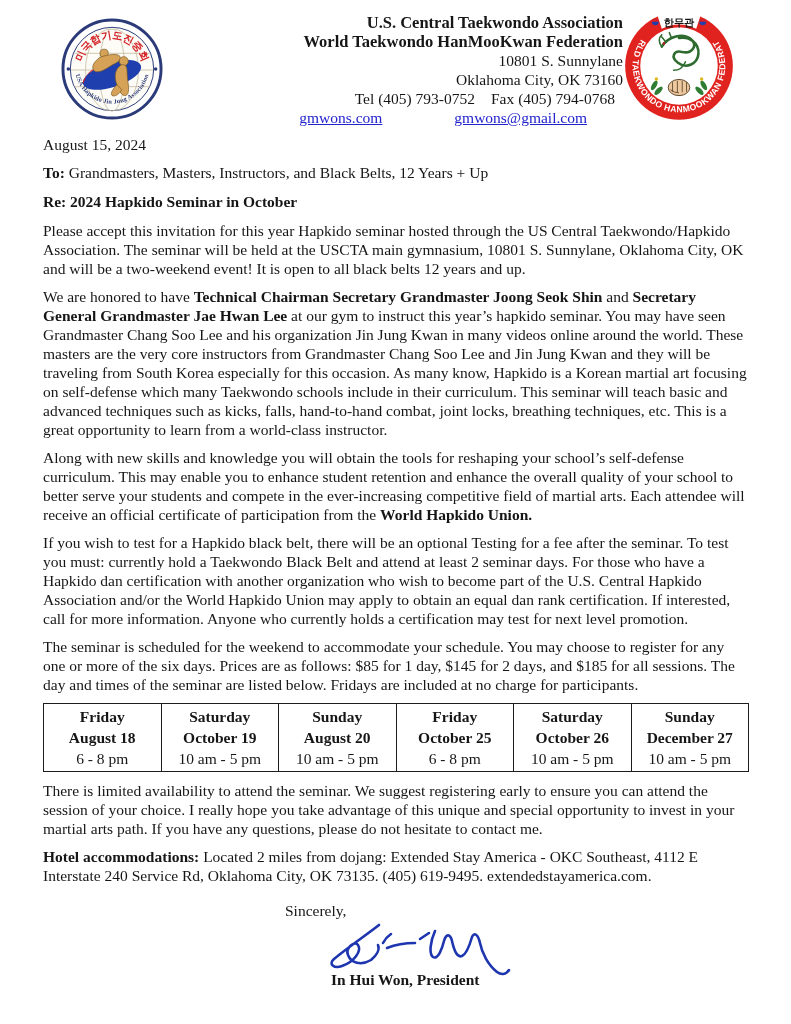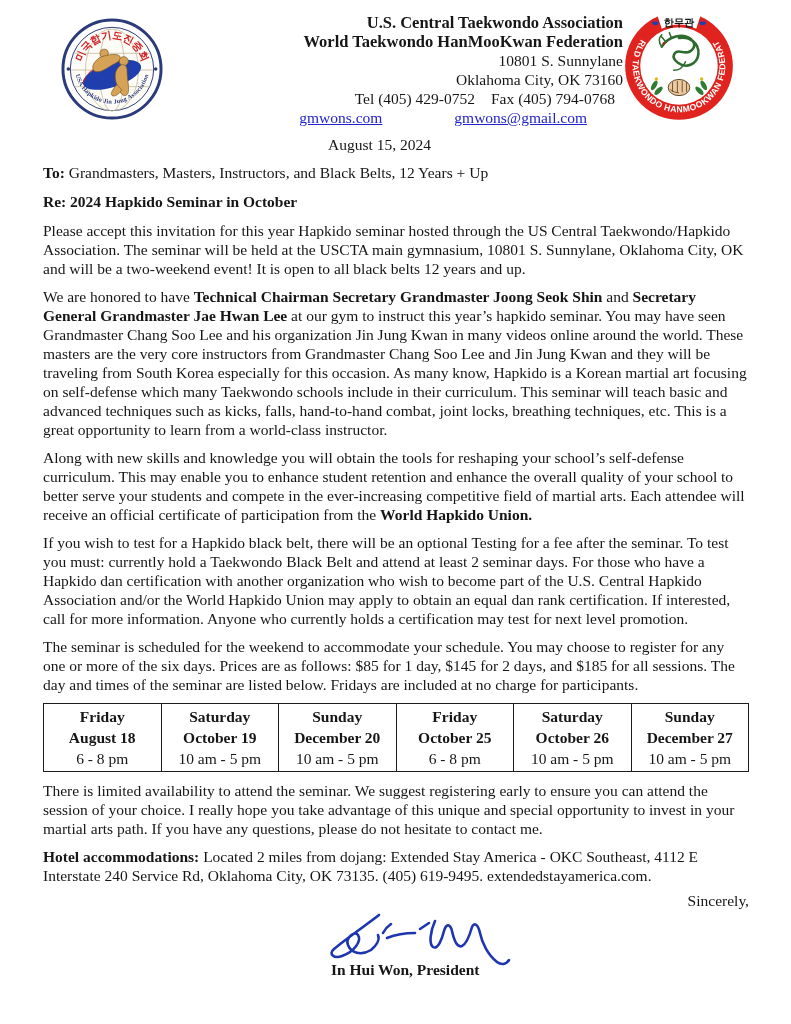--- a/index.html
+++ b/index.html
@@ -18,40 +18,40 @@
   .letterhead { display: flex; align-items: flex-start; }
   .logo-left { width: 102px; height: 102px; margin: 8px 0 0 18px; flex: none; }
   .logo-right { width: 112px; height: 112px; margin: 0 14px 0 0; flex: none; }
   .lh-center { flex: 1; text-align: right; padding-top: 3px; }
   .lh-org { font-weight: bold; font-size: 16.5px; line-height: 19px; }
   .lh-line { font-size: 15.5px; line-height: 19px; }
   .lh-phone span { display: inline-block; margin: 0 8px; }
   .lh-links { font-size: 15.5px; line-height: 20px; }
   .lh-links a { color: #2323cd; text-decoration: underline; display: inline-block; margin: 0 36px; }
   
-  .date-line { text-align: center; padding-right: 33px; font-size: 15.5px; line-height: 21px; margin-top: 6px; }
+  .date-line { text-align: left; padding-right: 33px; font-size: 15.5px; line-height: 21px; margin-top: 6px; }
   .to-line { margin-top: 7px; font-size: 15.5px; line-height: 21px; }
   .re-line { margin-top: 8px; font-size: 15.5px; line-height: 21px; font-weight: bold; }
   
   .para { margin-top: 9px; font-size: 15.5px; line-height: 19px; text-align: left; }
   .para b { font-weight: bold; }
   
   table.schedule {
     width: 100%; border-collapse: collapse; margin-top: 9px;
     table-layout: fixed;
     border-radius: 19px;
   }
   table.schedule td {
     border: 1.5px solid #1c1c1c;
     text-align: center; vertical-align: middle;
     padding: 2px 1px; font-size: 15.5px; line-height: 21px;
   }
   table.schedule .d { font-weight: bold; }
   
-  .sincerely { margin: 5px 0 0 242px; font-size: 15.5px; line-height: 21px; text-align: right; }
+  .sincerely { margin: 15px 0 0 242px; font-size: 15.5px; line-height: 21px; }
   .signature { display: block; margin: 1px 0 -8px 280px; }
   .signer-name { margin-left: 288px; font-weight: bold; font-size: 15.5px; line-height: 19px; }
 </style>
 </head>
 <body>
 
 <div class="page">
 
   <div class="letterhead">
 
@@ -92,21 +92,21 @@
       <circle cx="7.5" cy="52" r="1.8" fill="#2b3a78"></circle>
       <circle cx="96.5" cy="52" r="1.8" fill="#2b3a78"></circle>
     </svg>
 
     <div class="lh-center">
       <div class="lh-org">U.S. Central Taekwondo Association</div>
       <div class="lh-org">World Taekwondo HanMooKwan Federation</div>
       <div class="lh-line">10801 S. Sunnylane</div>
       <div class="lh-line">Oklahoma City, OK 73160</div>
       <div class="lh-line lh-phone">
-        <span>Tel (405) 429-0752</span><span>Fax (405) 794-0768</span>
+        <span>Tel (405) 793-0752</span><span>Fax (405) 794-0768</span>
       </div>
       <div class="lh-links">
         <a href="#">gmwons.com</a><a href="#">gmwons@gmail.com</a>
       </div>
     </div>
 
     <svg class="logo-right" viewBox="0 0 104 104">
       <defs>
         <path id="arcRingR" d="M 16.8 27.3 A 43 43 0 1 0 87.2 27.3" fill="none"></path>
       </defs>
@@ -167,21 +167,21 @@
           <div class="d">August 18</div>
           <div>6 - 8 pm</div>
         </td>
         <td>
           <div class="d">Saturday</div>
           <div class="d">October 19</div>
           <div>10 am - 5 pm</div>
         </td>
         <td>
           <div class="d">Sunday</div>
-          <div class="d">December 20</div>
+          <div class="d">August 20</div>
           <div>10 am - 5 pm</div>
         </td>
         <td>
           <div class="d">Friday</div>
           <div class="d">October 25</div>
           <div>6 - 8 pm</div>
         </td>
         <td>
           <div class="d">Saturday</div>
           <div class="d">October 26</div>

